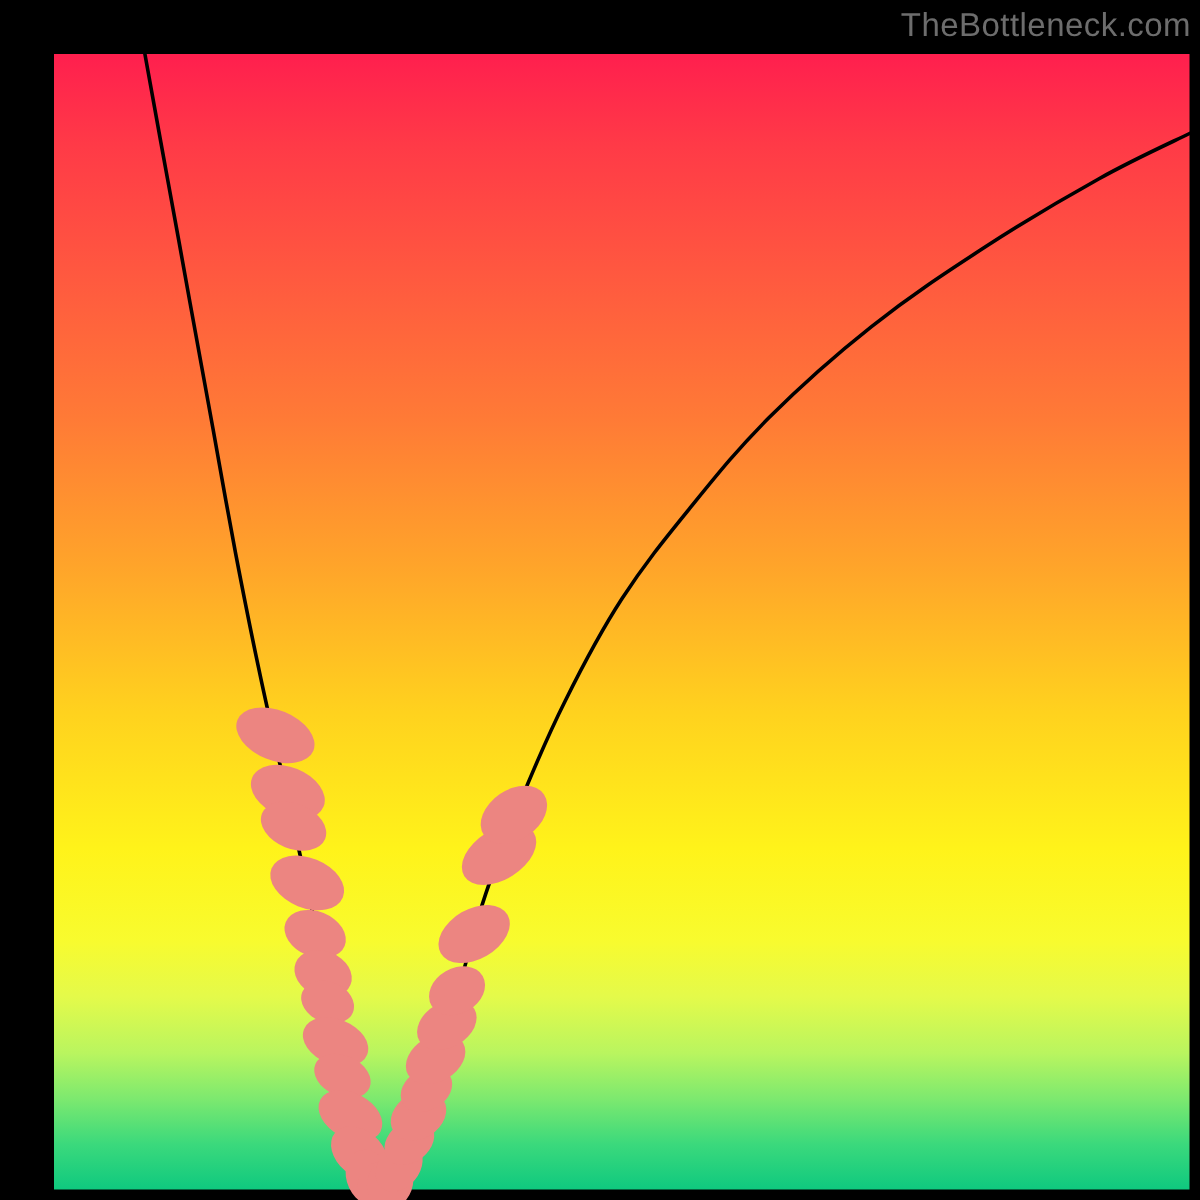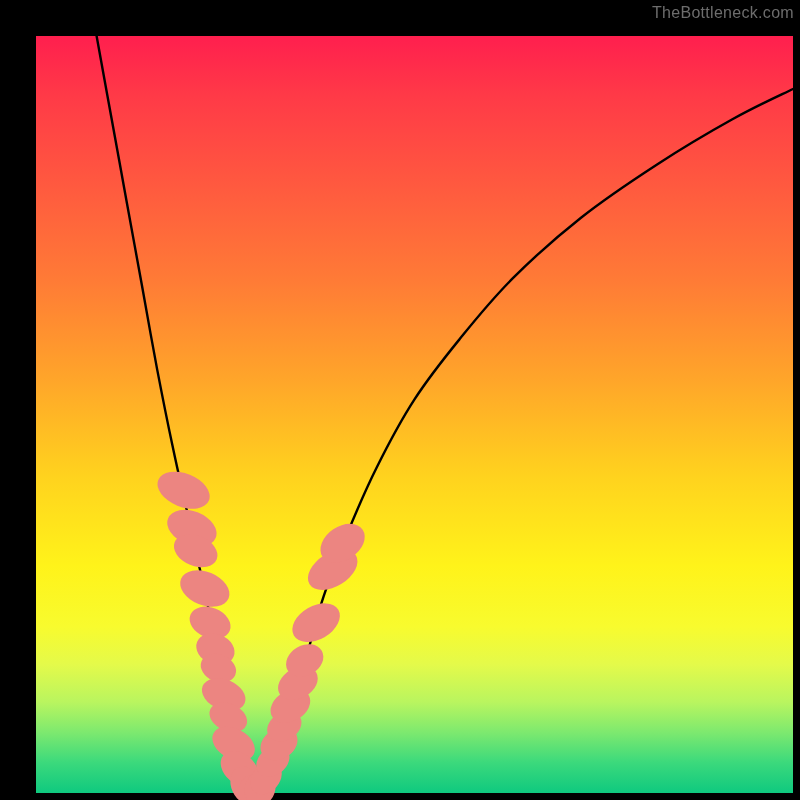--- a/index.html
+++ b/index.html
@@ -39,21 +39,21 @@
       #7de96f 92%,
       #3bd97c 96%,
       #0fc97f 100%
     );
   }
   .watermark {
     position: absolute;
     top: 4px;
     right: 6px;
     color: #6d6d6d;
-    font-size: 16px;
+    font-size: 22px;
     font-weight: 500;
     letter-spacing: 0.3px;
     user-select: none;
   }
   svg.curve {
     position: absolute;
     left: 0; top: 0;
     width: 757px; height: 757px;
     overflow: visible;
   }

